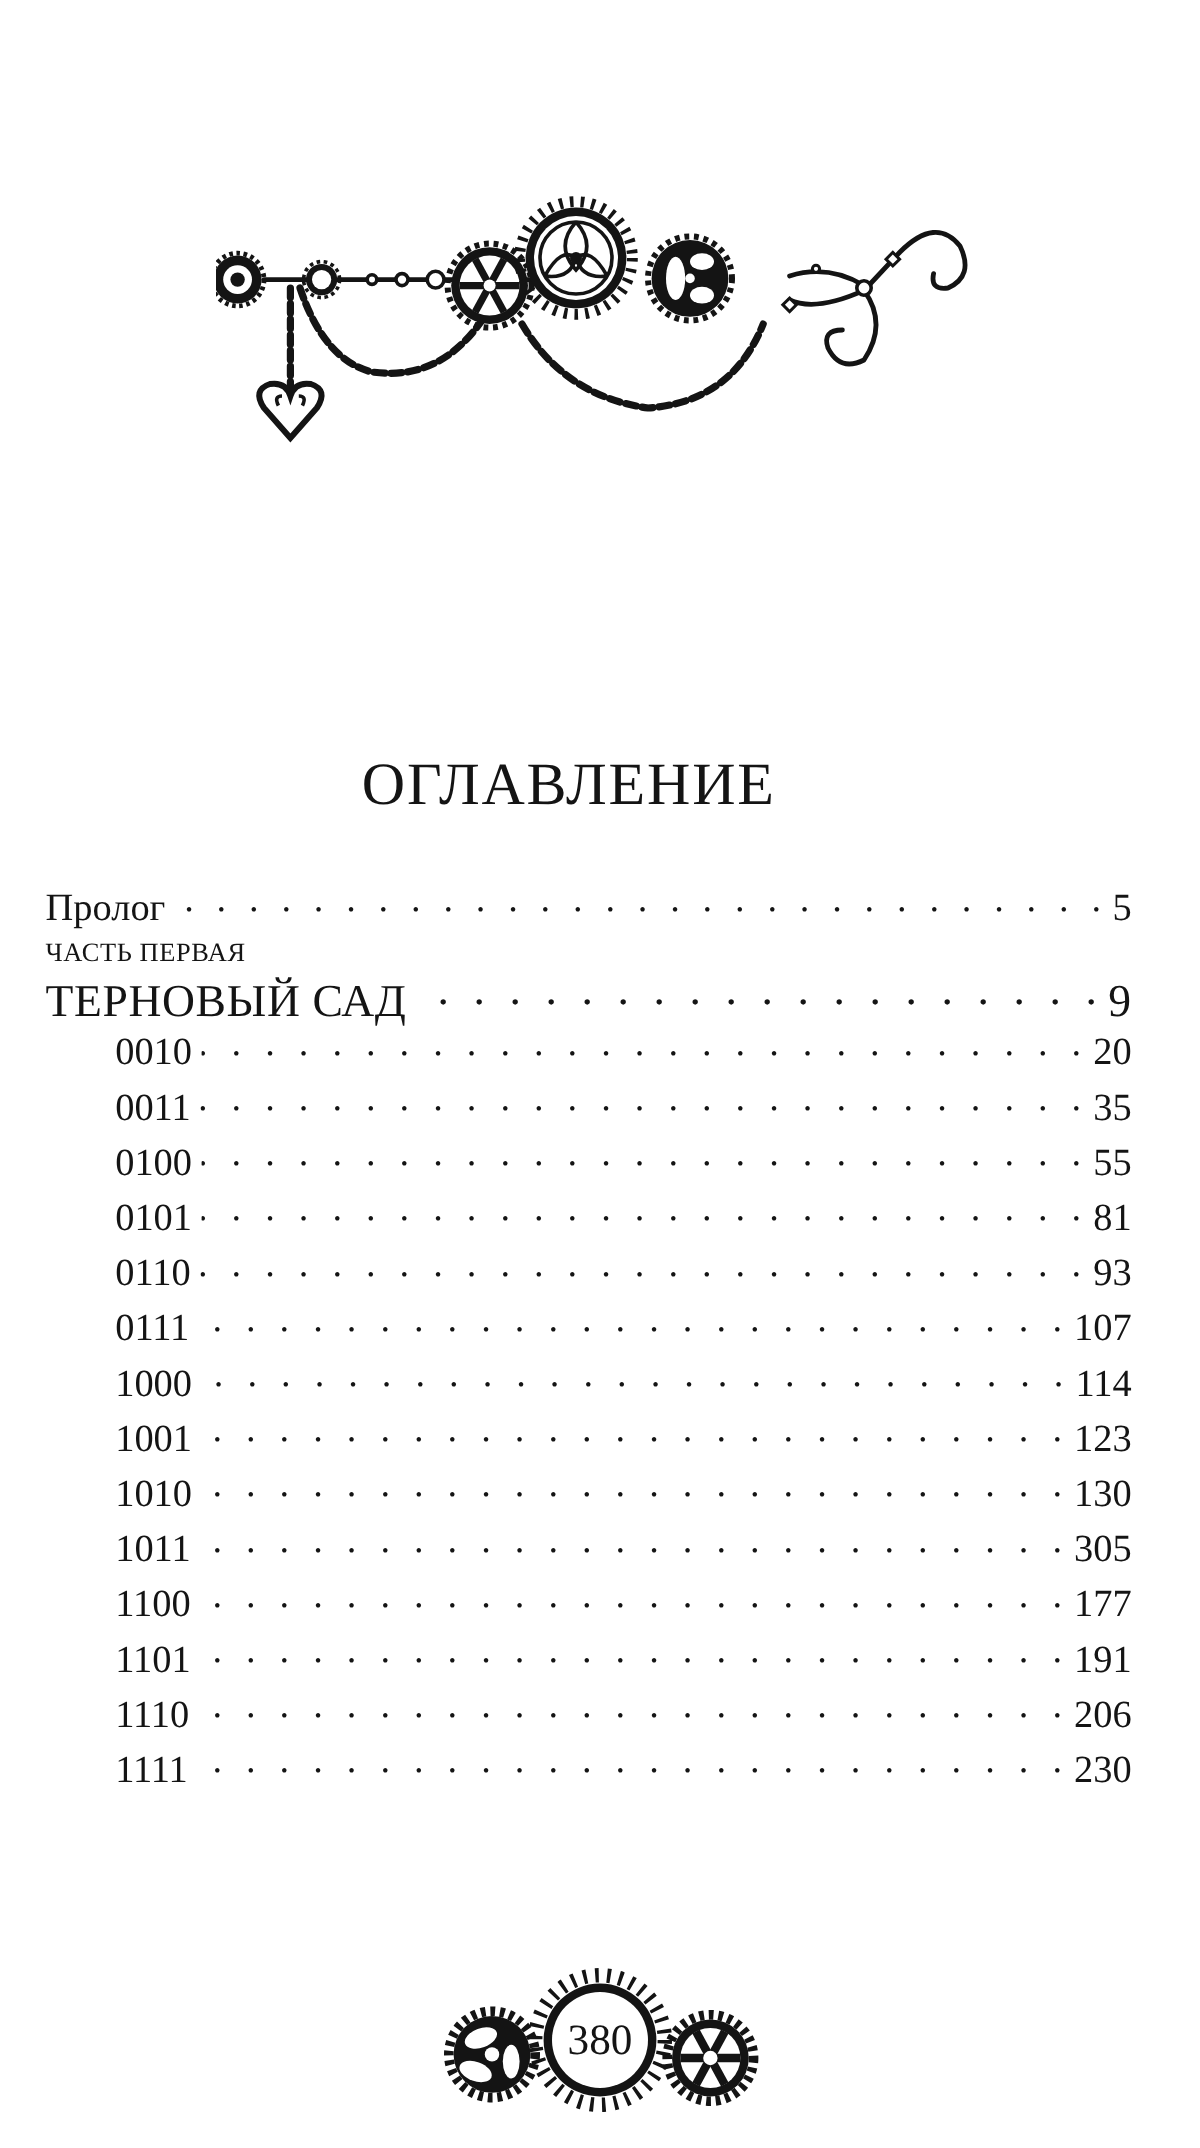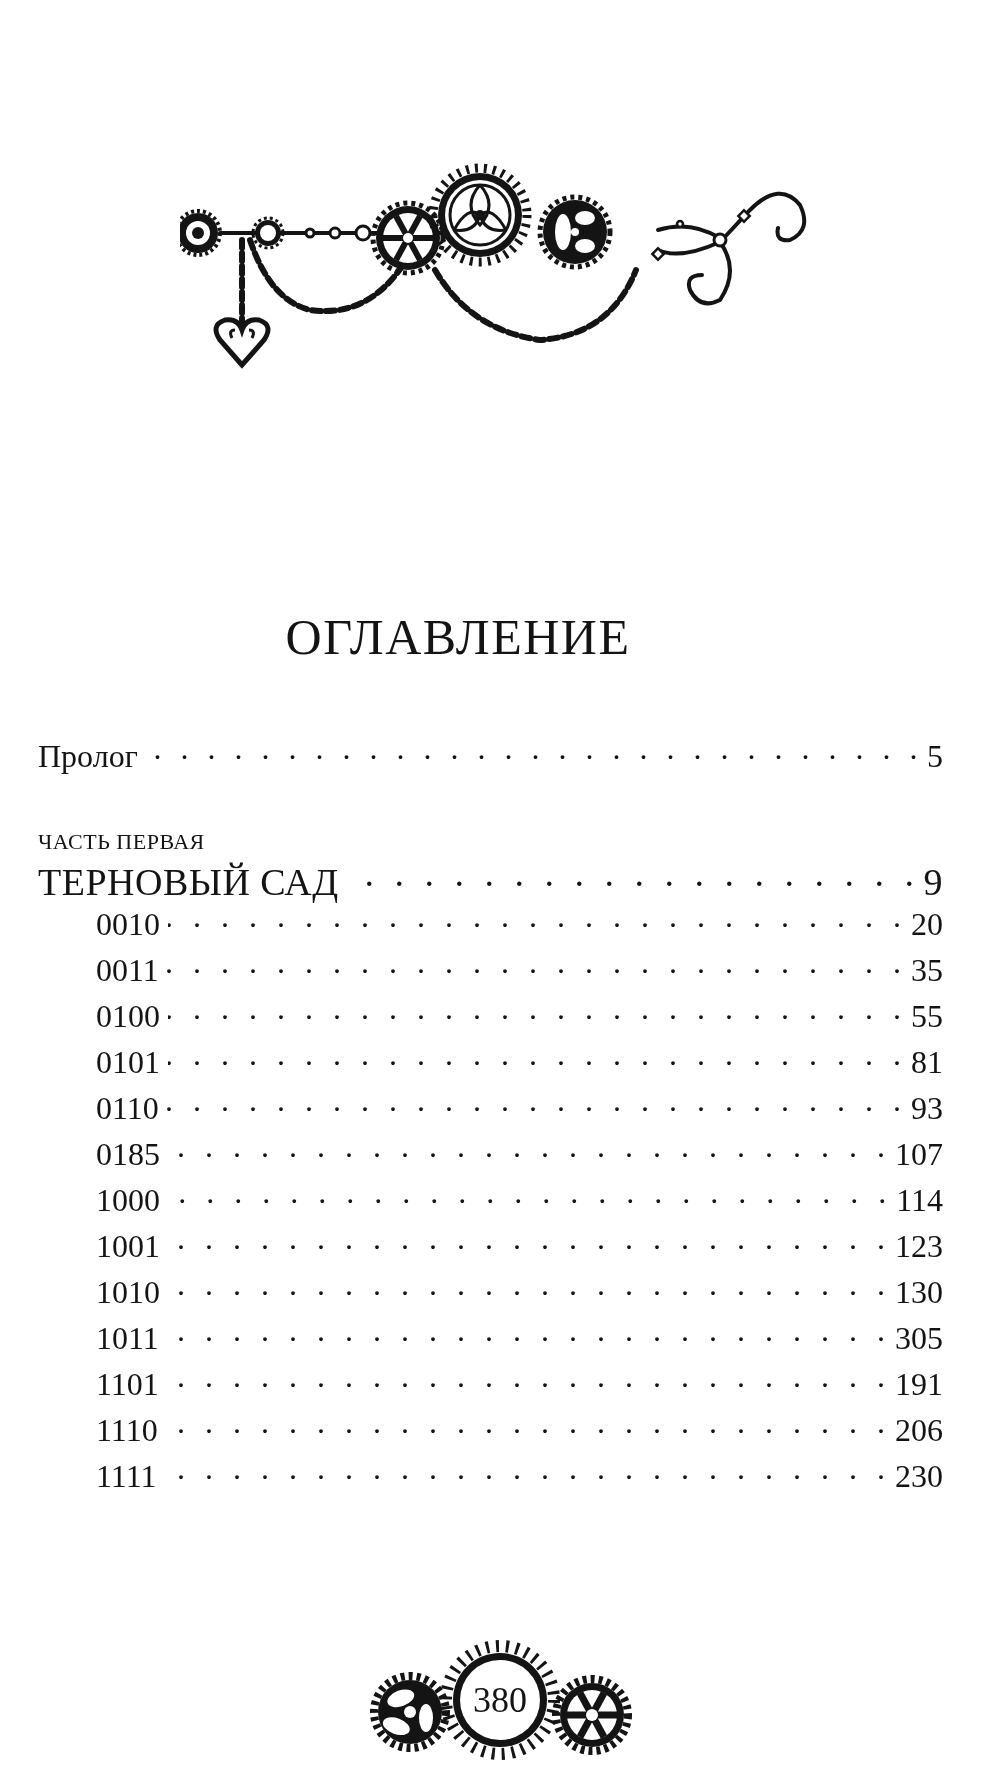--- a/index.html
+++ b/index.html
@@ -4,35 +4,35 @@
 <style>
   html, body { margin: 0; padding: 0; background: #ffffff; }
   body {
     width: 1000px; height: 1790px; position: relative; overflow: hidden;
     font-family: "Liberation Serif", "DejaVu Serif", serif; color: #141414;
   }
   .ornament-top { position: absolute; left: 180px; top: 160px; width: 640px; height: 220px; }
   .page-title {
     position: absolute; left: 0; width: 916px; top: 612px;
     text-align: center; font-size: 50px; letter-spacing: 1.5px; font-weight: normal;
-    margin: 0; line-height: 1;
+    margin: 16px; line-height: 1;
   }
   .toc { position: absolute; left: 38px; width: 905px; top: 735px; }
   .row { display: flex; align-items: baseline; white-space: nowrap; overflow: hidden; }
   .row .label { flex: 0 0 auto; padding-right: 8px; text-align: center; }
   .row .dots {
     flex: 1 1 auto; overflow: hidden; height: 1em; position: relative;
   }
   .row .dots::before {
     content: ". . . . . . . . . . . . . . . . . . . . . . . . . . . . . . . . . . . . . . . . . . . . . . . . . . . . . . . . . . . . . . . . . . . . . . . . . . . . . . . .";
     position: absolute; right: 0; bottom: 0; letter-spacing: 5.5px; white-space: nowrap;
   }
   .row .page { flex: 0 0 auto; padding-left: 4px; text-align: right; }
   .prologue { font-size: 32px; height: 46px; }
-  .part-label { font-size: 22px; margin-top: 48px; height: 28px; letter-spacing: 0.5px; }
+  .part-label { font-size: 22px; height: 28px; letter-spacing: 0.5px; }
   .part-title { font-size: 38px; height: 46px; letter-spacing: 0.5px; }
   .chapter { font-size: 32px; height: 46px; padding-left: 58px; }
   .chapter .dots::before { letter-spacing: 6px; }
   .ornament-bottom { position: absolute; left: 360px; top: 1640px; width: 280px; height: 130px; }
   .page-number {
     position: absolute; left: 449px; top: 1680px; width: 102px; text-align: center;
     font-size: 36px; line-height: 40px;
   }
 </style>
 </head>
@@ -150,21 +150,21 @@
       <span class="label">0101</span>
       <span class="dots"></span>
       <span class="page">81</span>
     </div>
   <div class="row chapter">
       <span class="label">0110</span>
       <span class="dots"></span>
       <span class="page">93</span>
     </div>
   <div class="row chapter">
-      <span class="label">0185</span>
+      <span class="label">0111</span>
       <span class="dots"></span>
       <span class="page">107</span>
     </div>
   <div class="row chapter">
       <span class="label">1000</span>
       <span class="dots"></span>
       <span class="page">114</span>
     </div>
   <div class="row chapter">
       <span class="label">1001</span>
@@ -173,20 +173,25 @@
     </div>
   <div class="row chapter">
       <span class="label">1010</span>
       <span class="dots"></span>
       <span class="page">130</span>
     </div>
   <div class="row chapter">
       <span class="label">1011</span>
       <span class="dots"></span>
       <span class="page">305</span>
+    </div>
+  <div class="row chapter">
+      <span class="label">1100</span>
+      <span class="dots"></span>
+      <span class="page">177</span>
     </div>
   <div class="row chapter">
       <span class="label">1101</span>
       <span class="dots"></span>
       <span class="page">191</span>
     </div>
   <div class="row chapter">
       <span class="label">1110</span>
       <span class="dots"></span>
       <span class="page">206</span>

